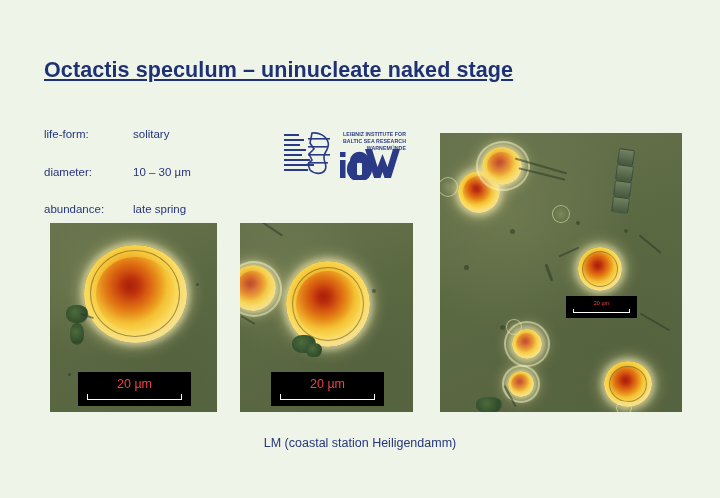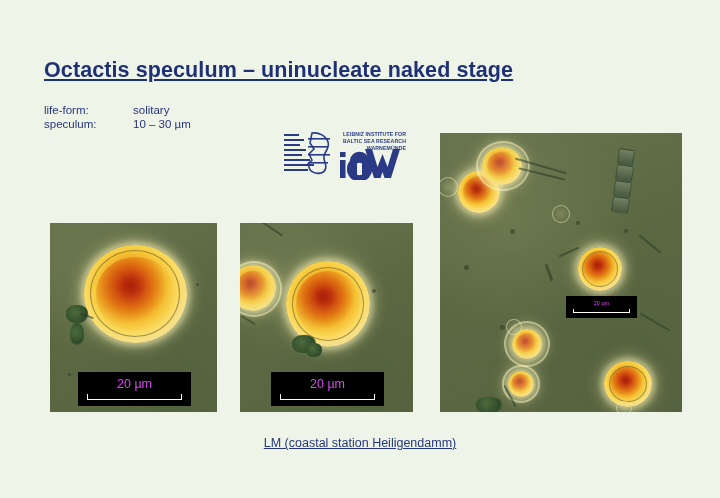--- a/index.html
+++ b/index.html
@@ -26,21 +26,21 @@
     font-size: 21.5px; font-weight: 700; color: #1f3175;
     letter-spacing: .1px; white-space: nowrap; text-decoration: underline;
   }
 
   
   .meta { position: absolute; left: 44px; top: 104px; }
   .meta-row {
     display: flex; align-items: baseline;
     font-size: 11.5px; color: #25357e; line-height: 13.5px;
   }
-  .meta-label { width: 89px; flex: 0 0 89px; }
+  .meta-label { width: 89px; flex: 0 0 89px; margin-top: 24px; }
   .meta-value { white-space: nowrap; }
 
   
   .logo {
     position: absolute; left: 284px; top: 130px;
     width: 125px; height: 50px;
   }
   .logo svg { display: block; }
 
   
@@ -123,59 +123,63 @@
   }
 
   
   .scalebar {
     position: absolute;
     background: #000;
     display: flex; flex-direction: column;
     align-items: center; justify-content: center;
   }
   .scalebar .sb-text {
-    color: #d946ef; font-family: "Liberation Sans", sans-serif;
+    color: #ef4444; font-family: "Liberation Sans", sans-serif;
     line-height: 1; white-space: nowrap;
   }
   .scalebar .sb-rule {
     border-left: 1.5px solid #fff;
     border-right: 1.5px solid #fff;
     border-bottom: 1.5px solid #fff;
   }
   .sb-large .sb-text { font-size: 12.5px; }
   .sb-large .sb-rule { width: 84%; height: 6px; margin-top: 4px; }
   .sb-small .sb-text { font-size: 5.5px; }
   .sb-small .sb-rule { width: 80%; height: 4px; margin-top: 2px; }
 
   .sb-1 { left: 28px; top: 149px; width: 113px; height: 34px; }
   .sb-2 { left: 31px; top: 149px; width: 113px; height: 34px; }
   .sb-3 { left: 126px; top: 163px; width: 71px; height: 22px; }
 
   
   .caption {
     position: absolute; left: 0; top: 436px; width: 720px;
     text-align: center;
-    font-size: 12.5px; color: #25357e; font-weight: 400; text-decoration: underline;
+    font-size: 12.5px; color: #25357e; font-weight: 400;
   }
 </style>
 </head>
 <body>
 
 <div id="slide">
 
   <div class="title-sub">Octactis speculum – uninucleate naked stage</div>
 
   <div class="meta">
     <div class="meta-row">
       <span class="meta-label">life-form:</span>
       <span class="meta-value">solitary</span>
     </div>
     <div class="meta-row">
-      <span class="meta-label">speculum:</span>
+      <span class="meta-label">diameter:</span>
       <span class="meta-value">10 – 30 µm</span>
+    </div>
+    <div class="meta-row">
+      <span class="meta-label">abundance:</span>
+      <span class="meta-value">late spring</span>
     </div>
   </div>
 
   <div class="logo">
     <svg width="125" height="50" viewBox="0 0 125 50" xmlns="http://www.w3.org/2000/svg">
       <g fill="#2a3a86">
 
         <rect x="0" y="4" width="15" height="2"></rect>
         <rect x="0" y="9" width="20" height="2"></rect>
         <rect x="0" y="14" width="16" height="2"></rect>

